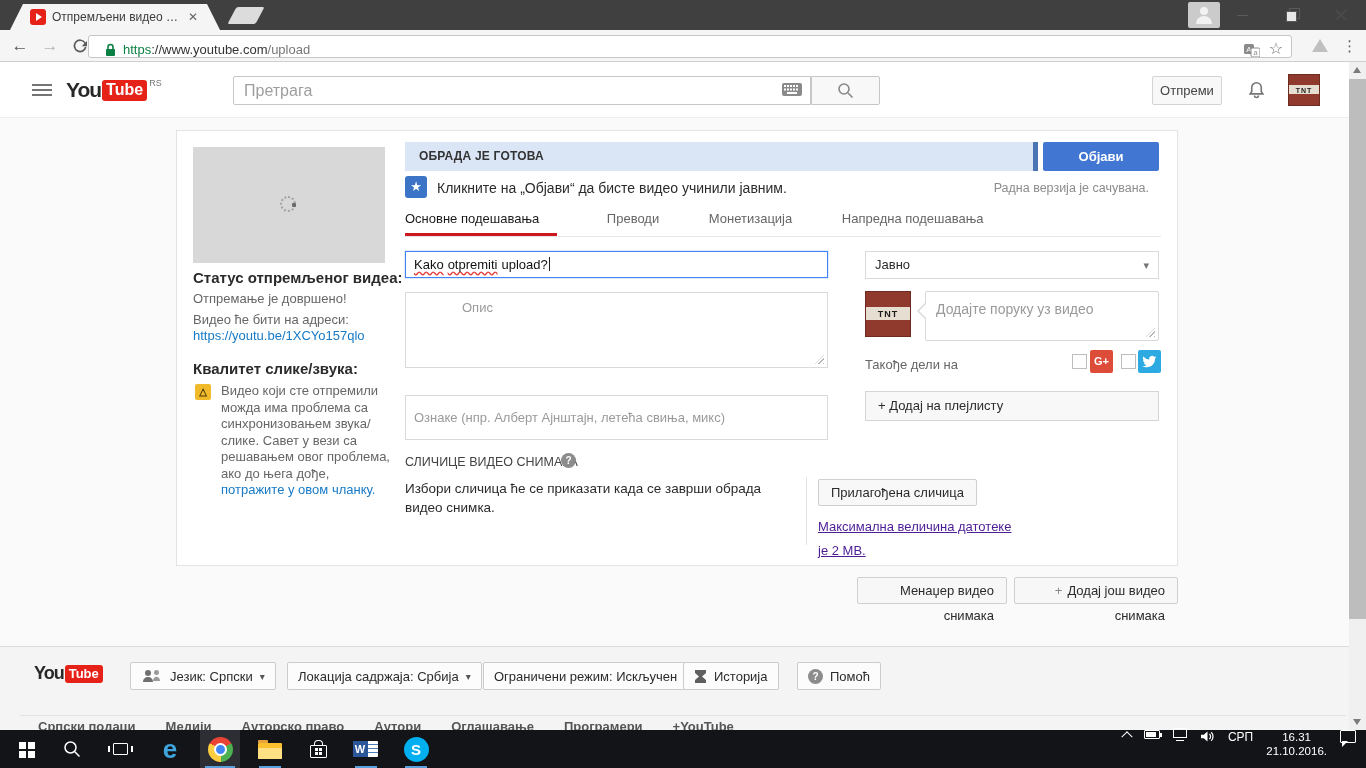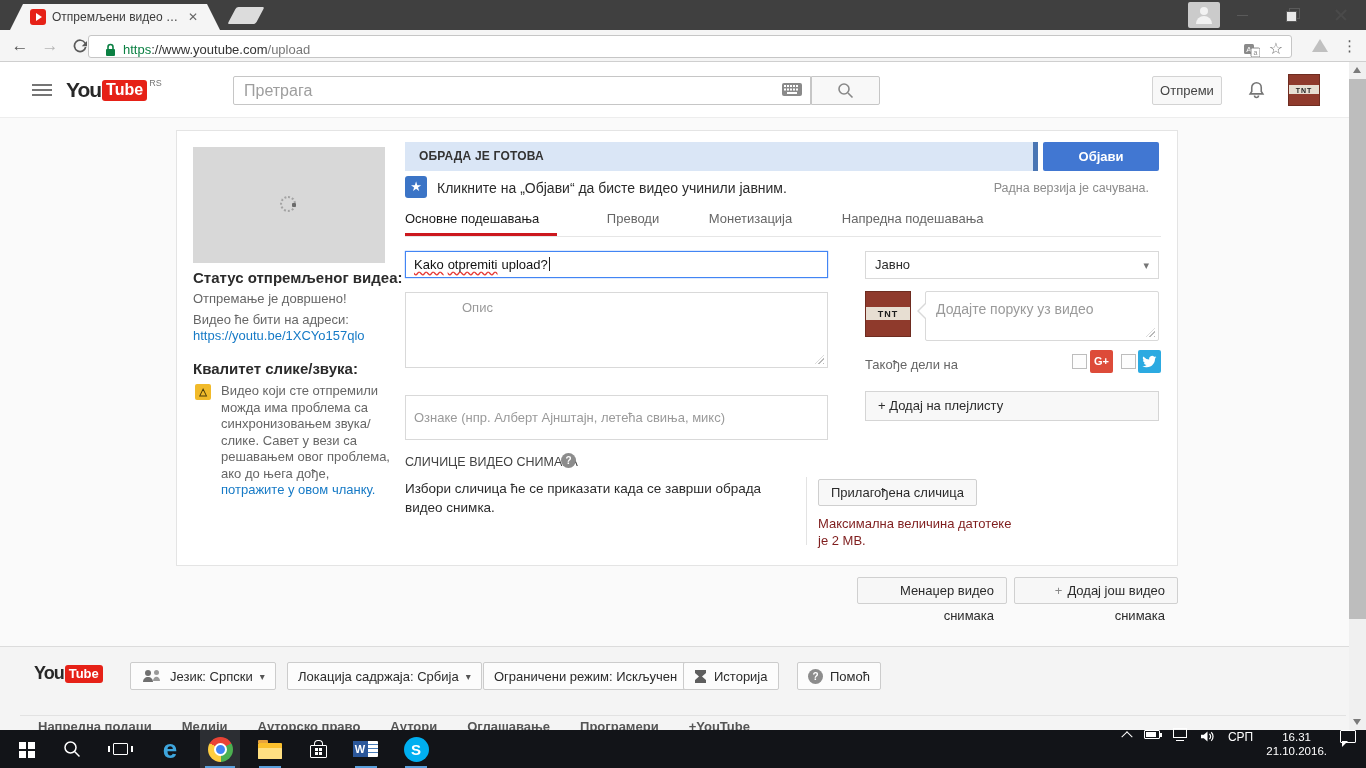--- a/index.html
+++ b/index.html
@@ -117,21 +117,21 @@
   .twitter { position:absolute; left:961px; top:219px; width:23px; height:23px; background:#2caae1; border-radius:2px; display:flex; align-items:center; justify-content:center; }
   .playlist { position:absolute; left:688px; top:260px; width:294px; height:30px; background:#f8f8f8; border:1px solid #d5d5d5; font-size:13px; color:#2b2b2b; line-height:28px; padding-left:12px; }
 
   
   .th-h { position:absolute; left:228px; top:324px; font-size:12.5px; color:#424242; }
   .qmark { display:inline-block; width:15px; height:15px; border-radius:50%; background:#8c8c8c; color:#fff; font-size:10px; font-weight:bold; text-align:center; line-height:15px; }
   .th-help { position:absolute; left:384px; top:322px; }
   .th-info { position:absolute; left:228px; top:348px; width:360px; font-size:13.5px; line-height:19px; color:#2b2b2b; }
   .vdiv { position:absolute; left:629px; top:346px; height:68px; border-left:1px solid #e3e3e3; }
   .custom-btn { position:absolute; left:641px; top:348px; height:27px; line-height:25px; padding:0 12px; background:#f8f8f8; border:1px solid #cfcfcf; border-radius:2px; font-size:13px; color:#2b2b2b; }
-  .maxsize { position:absolute; left:641px; top:384px; width:200px; font-size:13px; line-height:17px; color:#7f1d1d; }
+  .maxsize { position:absolute; left:641px; top:384px; width:200px; font-size:13px; line-height:24px; color:#4c1d95;text-decoration:underline; }
 
   
   .ucbtn { position:absolute; height:27px; line-height:25px; padding:0 12px; background:#f7f7f7; border:1px solid #d0d0d0; border-radius:2px; font-size:13px; color:#2b2b2b; top:459px; }
   .vm-btn { left:857px; width:150px; text-align:right; }
   .add-btn { left:1014px; width:164px; text-align:right; }
   .plus { color:#888; margin-right:5px; }
 
   
   .footer { position:absolute; left:0; top:528px; width:1366px; height:84px; background:#f4f4f4; border-top:1px solid #dcdcdc; overflow:hidden; }
   .flogo { position:absolute; left:34px; top:16px; display:flex; align-items:center; }
@@ -381,21 +381,21 @@
           <path fill="#5f5f5f" d="M1 1h11v3L8 7.5 12 11v3H1v-3l4-3.5L1 4z"></path>
         </svg>
       <span>Историја</span>
     </div>
     <div class="fbtn fb5">
       <span class="qmark">?</span>
       <span>Помоћ</span>
     </div>
     <div style="position:absolute;left:20px;right:20px;top:68px;border-top:1px solid #e2e2e2;"></div>
     <div class="flinks">
-      <span>Напредна подаци</span>
+      <span>Српски подаци</span>
       <span>Медији</span>
       <span>Ауторско право</span>
       <span>Аутори</span>
       <span>Оглашавање</span>
       <span>Програмери</span>
       <span>+YouTube</span>
     </div>
   </div>
 </div>
 

